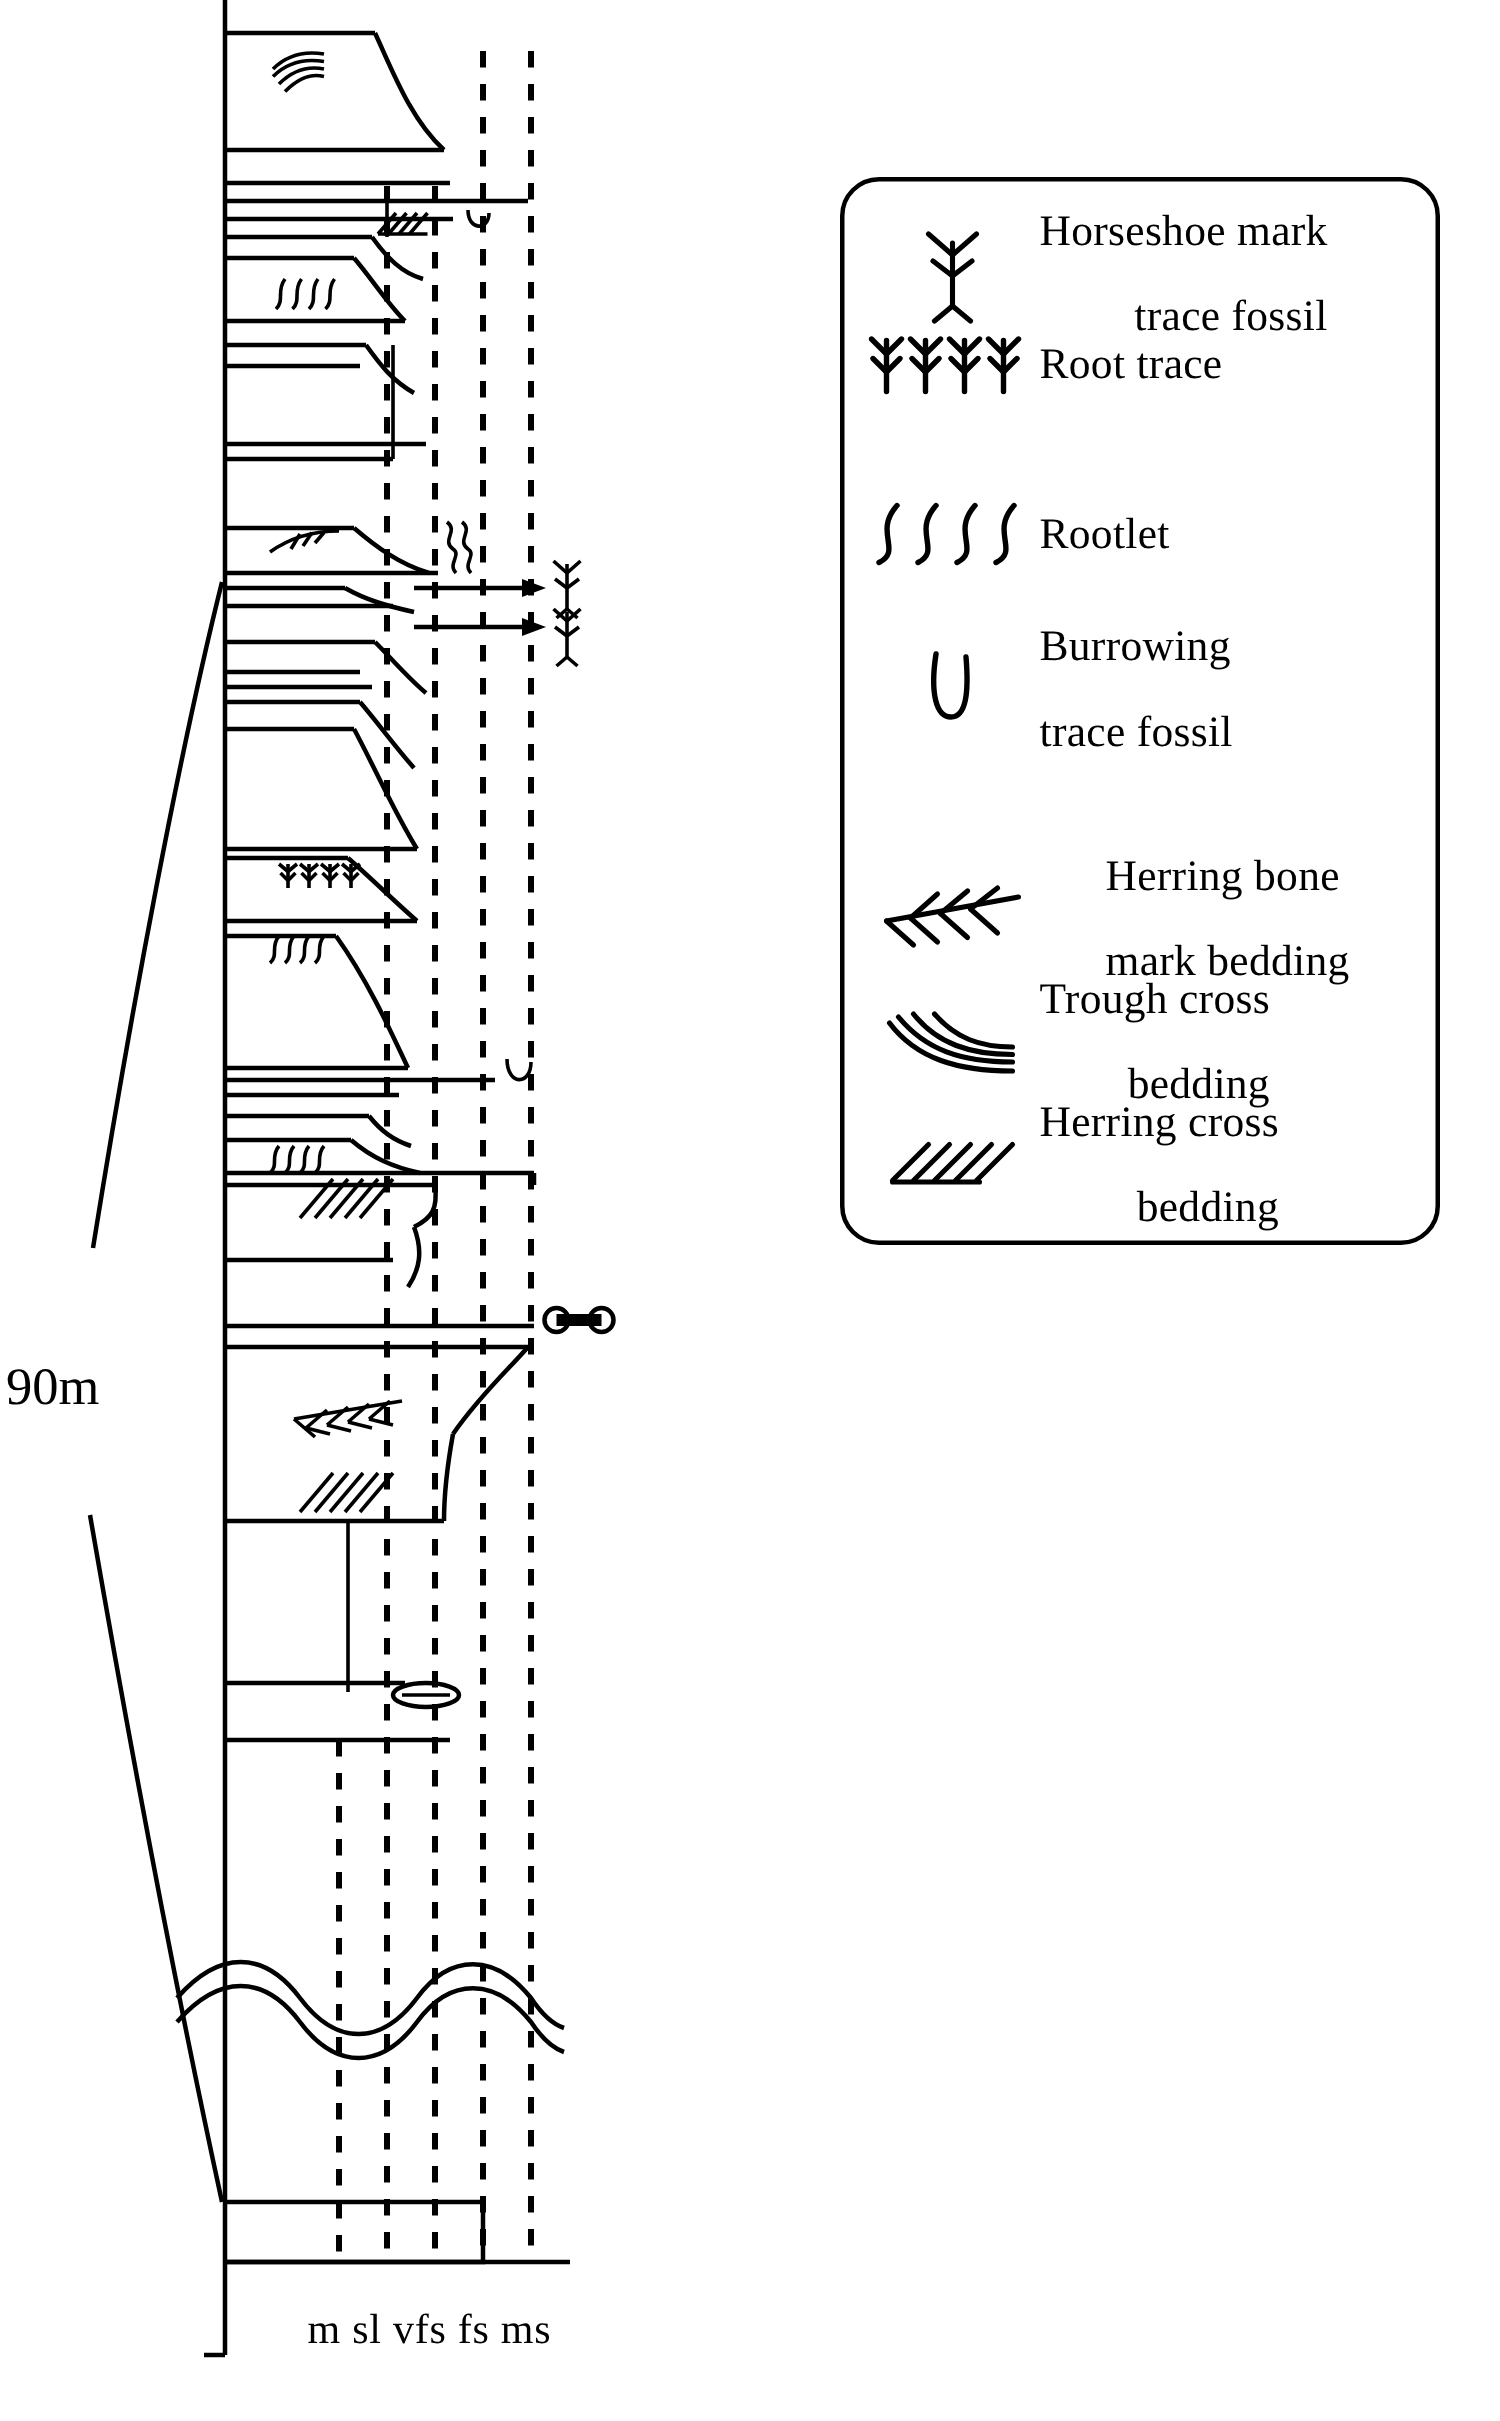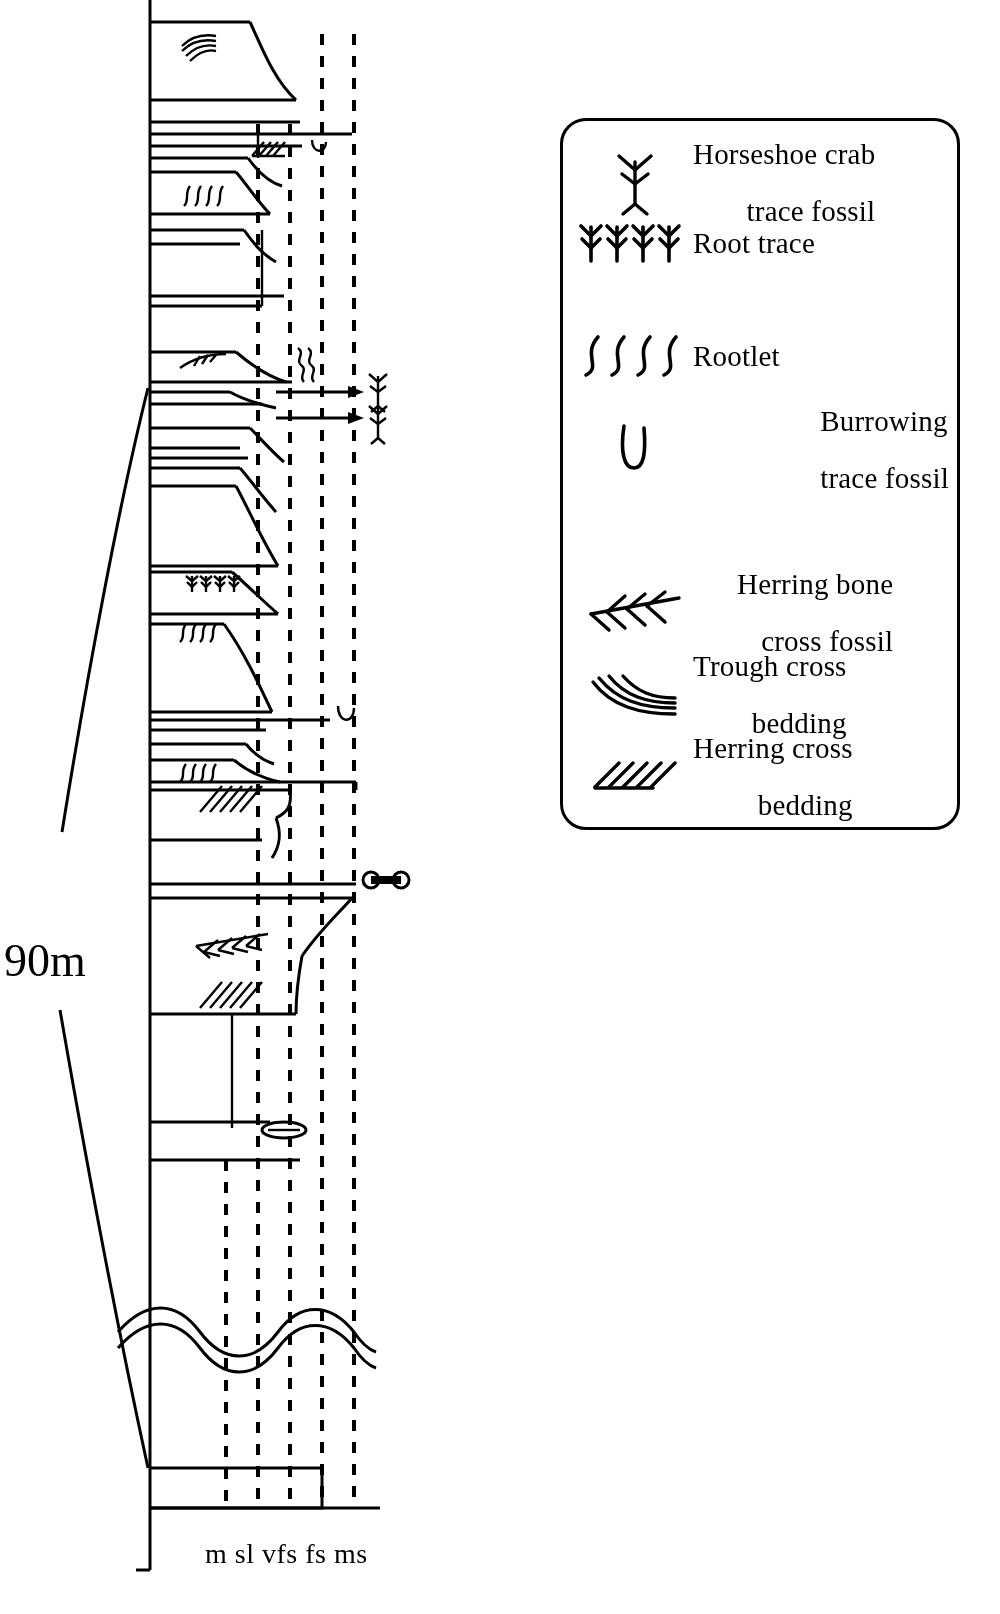--- a/index.html
+++ b/index.html
@@ -47,23 +47,22 @@
     line-height: 1.04;
     color: #000;
     letter-spacing: 0.2px;
   }
   .legend-label .ind { display: block; text-align: right; margin-top: 27px; }
 
   
   #depth-label {
     left: 4px;
     top: 905px;
-    font-size: 46px;
+    font-size: 35px;
     color: #000;
-    margin-top: 29px;
   }
   #grain-scale-label {
     left: 205px;
     top: 1538px;
     font-size: 28px;
     color: #000;
     letter-spacing: 0.5px;
   }
   #unit-label {
     left: 392px;
@@ -362,21 +361,21 @@
             <path d="M30 22 L14 8"></path>
               <path d="M30 22 L46 8"></path>
             <path d="M30 36 L17 26"></path>
               <path d="M30 36 L43 26"></path>
             <path d="M30 56 L18 66"></path>
               <path d="M30 56 L42 66"></path>
           </g>
         </svg>
       </div>
       <div class="legend-label">
-        <span>Horseshoe crab</span>
+        <span>Horseshoe mark</span>
         <span class="ind">trace fossil</span>
       </div>
     </div>
 
     <div class="legend-row" style="top: 100px;">
       <div class="legend-sym">
         <svg width="112" height="44" viewBox="0 0 112 44">
           <g stroke="#000" stroke-width="3.6" fill="none" stroke-linecap="round">
             <g>
                 <path d="M12 40 L12 6"></path>
@@ -424,21 +423,21 @@
             <path d="M58 42 C 74 34, 54 22, 70 4"></path>
             <path d="M84 42 C 100 34, 80 22, 96 4"></path>
           </g>
         </svg>
       </div>
       <div class="legend-label">
         <span>Rootlet</span>
       </div>
     </div>
 
-    <div class="legend-row" style="top: 285px; justify-content: space-between;">
+    <div class="legend-row" style="top: 295px;">
       <div class="legend-sym">
         <svg width="50" height="56" viewBox="0 0 50 56">
           <path d="M14 4 C 10 30, 14 46, 24 46 C 34 46, 36 30, 34 6" fill="none" stroke="#000" stroke-width="3.6" stroke-linecap="round"></path>
         </svg>
       </div>
       <div class="legend-label">
         <span>Burrowing</span>
         <span class="ind">trace fossil</span>
       </div>
     </div>
@@ -454,21 +453,21 @@
               <path d="M20 24 L38 40"></path>
             <path d="M40 21 L58 6"></path>
               <path d="M40 21 L58 37"></path>
             <path d="M60 18 L78 4"></path>
               <path d="M60 18 L78 34"></path>
           </g>
         </svg>
       </div>
       <div class="legend-label">
         <span>Herring bone</span>
-        <span class="ind">cross fossil</span>
+        <span class="ind">mark bedding</span>
       </div>
     </div>
 
     <div class="legend-row" style="top: 530px; align-items: center;">
       <div class="legend-sym">
         <svg width="92" height="46" viewBox="0 0 92 46">
           <g stroke="#000" stroke-width="3.4" fill="none" stroke-linecap="round">
             <path d="M4 10 C 22 34, 50 42, 86 42"></path>
             <path d="M10 6 C 28 28, 52 36, 86 36"></path>
             <path d="M20 4 C 36 24, 58 31, 86 31"></path>

